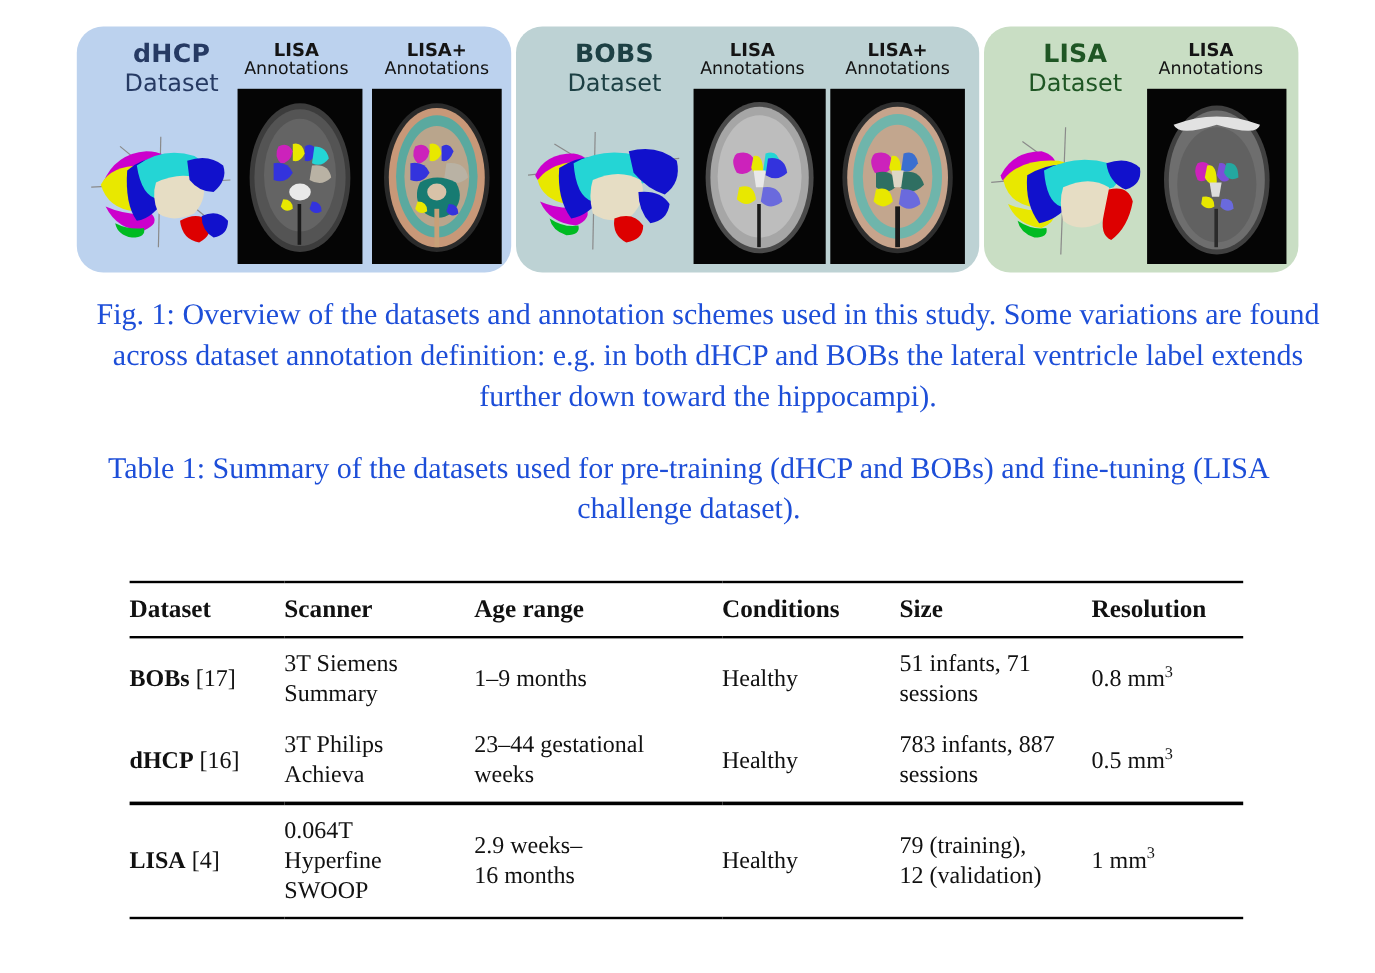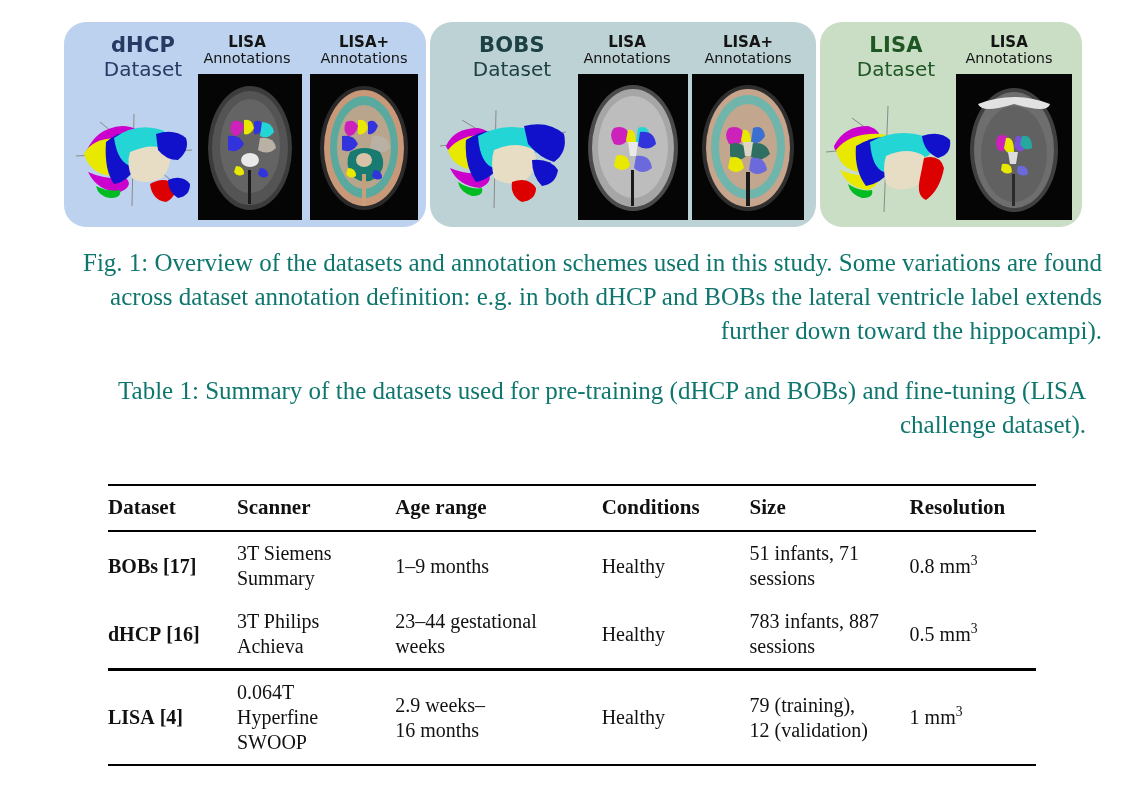--- a/index.html
+++ b/index.html
@@ -86,22 +86,23 @@
     overflow: hidden;
   }
   .mri svg { display: block; }
 
   
   .para {
     position: absolute;
     font-family: "Liberation Serif", serif;
     font-size: 25px;
     line-height: 34px;
-    color: #0f766e;
-    text-align: right;
+    color: #1d4ed8;
+    text-align: center;
+    margin-left: 16px;
   }
   #fig-caption { left: 46px; top: 246px; width: 1056px; }
   #table-caption { left: 30px; top: 374px; width: 1056px; }
 
   
   #data-table {
     position: absolute;
     left: 108px;
     top: 484px;
     width: 928px;
@@ -132,21 +133,21 @@
     vertical-align: middle;
     line-height: 25px;
   }
   #data-table tbody tr.group-end td {
     border-bottom: 3px solid #000;
   }
   #data-table tbody tr.last-row td {
     border-bottom: 2.4px solid #000;
   }
   .ds-name { font-weight: bold; }
-  .ds-ref  { font-weight: bold; }
+  .ds-ref  { font-weight: normal; }
   .cell-multi { display: block; }
   sup { font-size: .68em; vertical-align: super; line-height: 0; }
 
   
   .c-dataset    { width: 138px; }
   .c-scanner    { width: 170px; }
   .c-age        { width: 225px; }
   .c-conditions { width: 155px; }
   .c-size       { width: 170px; }
   .c-resolution { width: 130px; }

